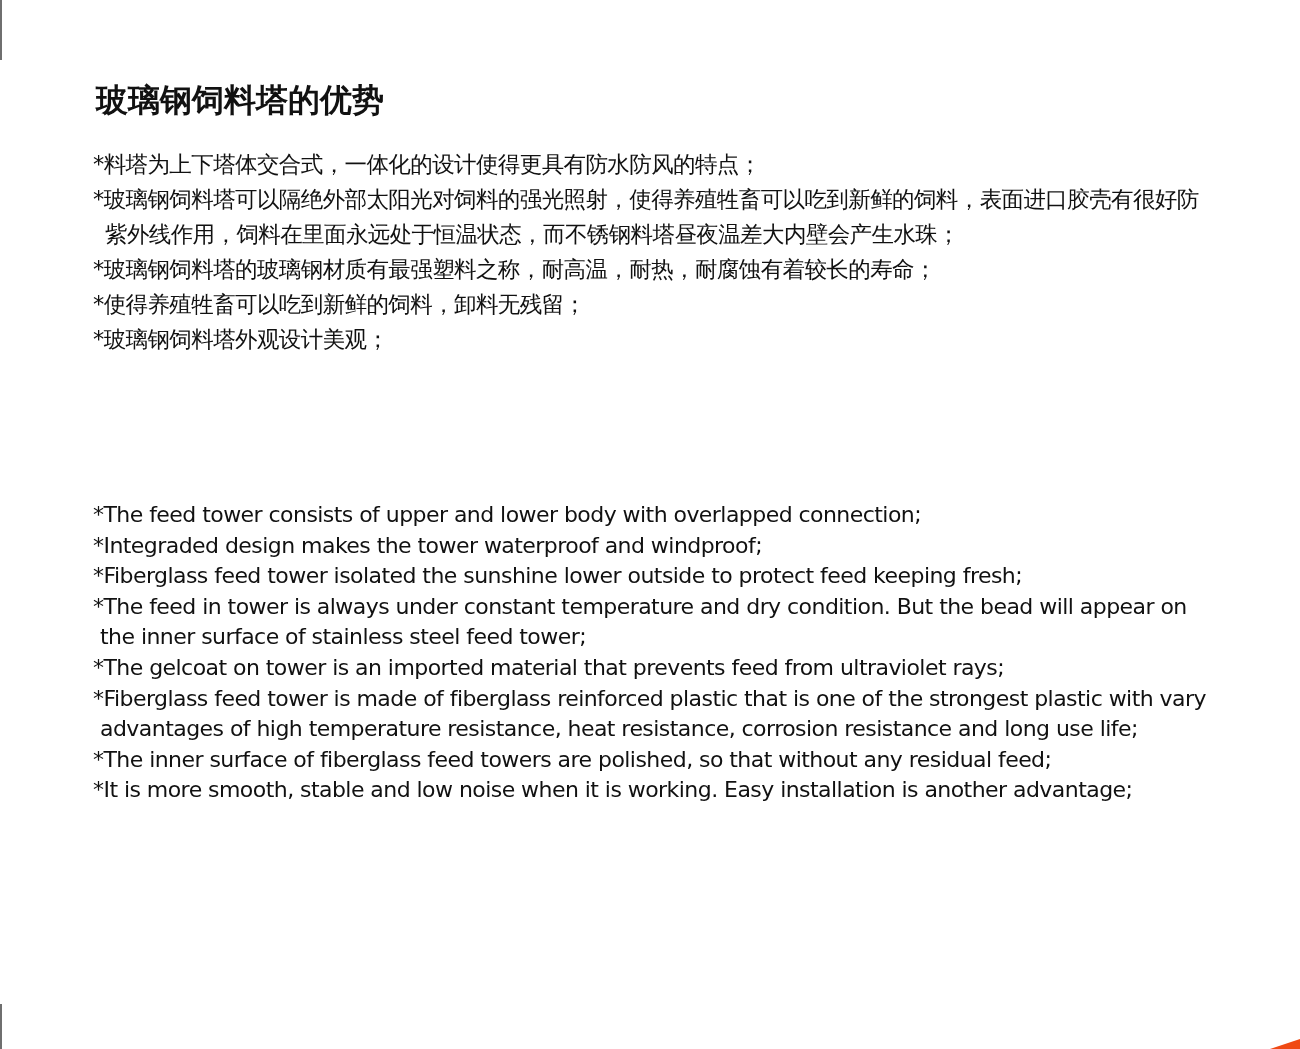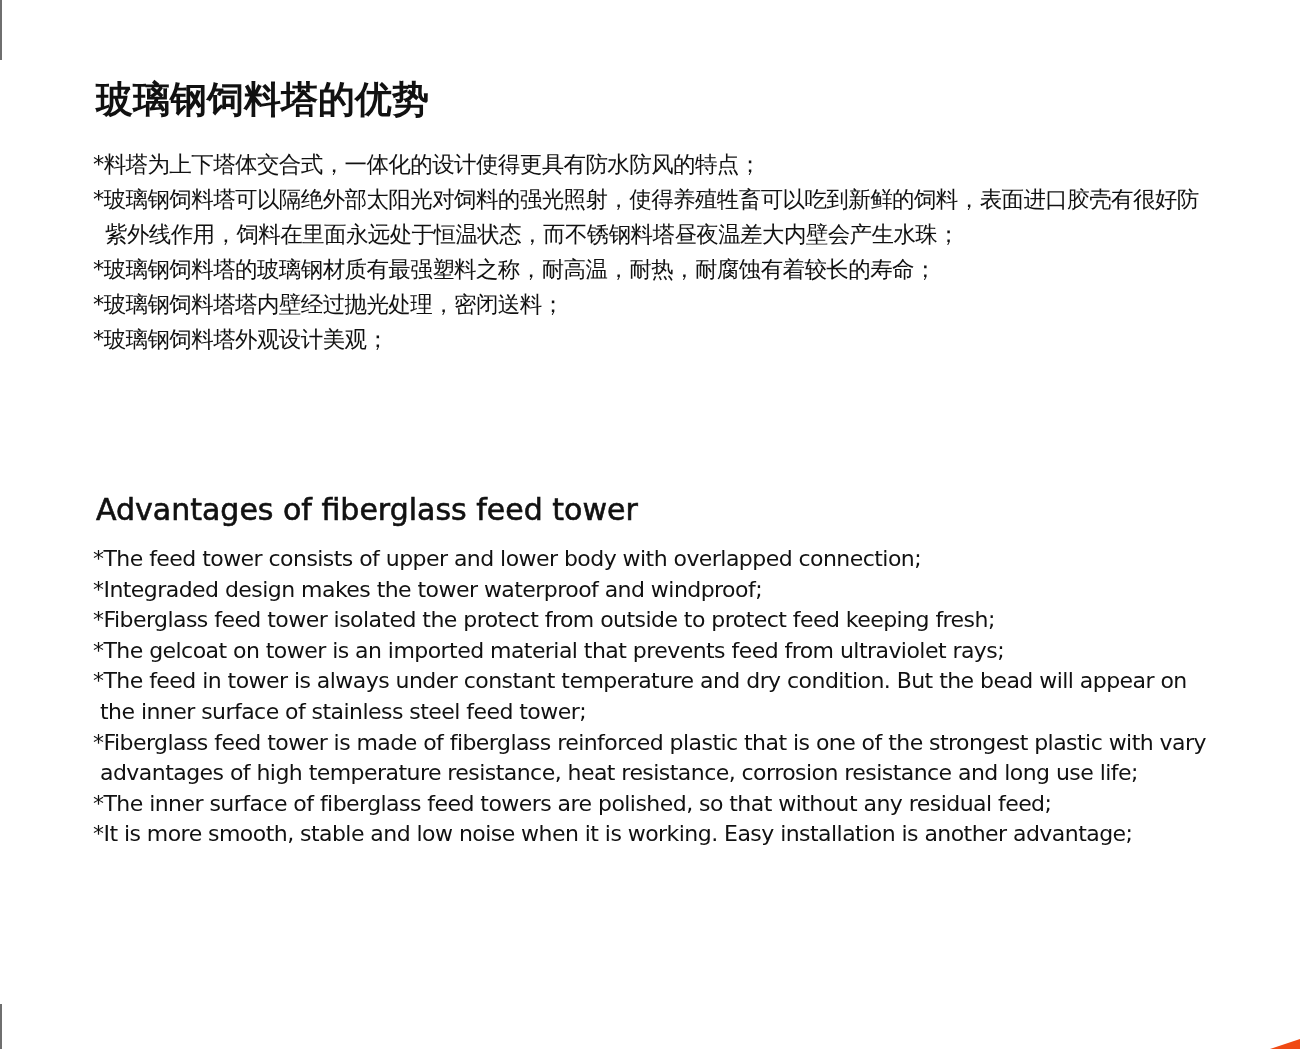--- a/index.html
+++ b/index.html
@@ -35,21 +35,21 @@
     .section {
       position: absolute;
       left: 93px;
       width: 1125px;
     }
     .zh-section { top: 76px; }
     .en-section { top: 488px; }
 
     .zh-title {
       margin: 0;
-      font-size: 37px;
+      font-size: 32px;
       font-weight: bold;
       line-height: 48px;
       height: 48px;
       letter-spacing: 0px;
       padding-left: 3px;
     }
     .zh-list {
       list-style: none;
       margin: 23px 0 0 0;
       padding: 0;
@@ -93,30 +93,29 @@
 <div class="edge-line edge-top"></div>
 <div class="edge-line edge-bottom"></div>
 <div class="corner-accent"></div>
 
 <section class="section zh-section">
   <h1 class="zh-title">玻璃钢饲料塔的优势</h1>
   <ul class="zh-list">
     <li>*料塔为上下塔体交合式，一体化的设计使得更具有防水防风的特点；</li>
     <li>*玻璃钢饲料塔可以隔绝外部太阳光对饲料的强光照射，使得养殖牲畜可以吃到新鲜的饲料，表面进口胶壳有很好防紫外线作用，饲料在里面永远处于恒温状态，而不锈钢料塔昼夜温差大内壁会产生水珠；</li>
     <li>*玻璃钢饲料塔的玻璃钢材质有最强塑料之称，耐高温，耐热，耐腐蚀有着较长的寿命；</li>
-    <li>*玻璃钢饲料塔塔内壁经过抛光处理，密闭送料；</li>
+    <li>*使得养殖牲畜可以吃到新鲜的饲料，卸料无残留；</li>
     <li>*玻璃钢饲料塔外观设计美观；</li>
   </ul>
 </section>
 
 <section class="section en-section">
-  <h2 class="en-title">Advantages of fiberglass feed tower</h2>
   <ul class="en-list">
     <li>*The feed tower consists of upper and lower body with overlapped connection;</li>
     <li>*Integraded design makes the tower waterproof and windproof;</li>
-    <li>*Fiberglass feed tower isolated the protect from outside to protect feed keeping fresh;</li>
+    <li>*Fiberglass feed tower isolated the sunshine lower outside to protect feed keeping fresh;</li>
+    <li>*The feed in tower is always under constant temperature and dry condition. But the bead will appear on the inner surface of stainless steel feed tower;</li>
     <li>*The gelcoat on tower is an imported material that prevents feed from ultraviolet rays;</li>
-    <li>*The feed in tower is always under constant temperature and dry condition. But the bead will appear on the inner surface of stainless steel feed tower;</li>
     <li>*Fiberglass feed tower is made of fiberglass reinforced plastic that is one of the strongest plastic with vary advantages of high temperature resistance, heat resistance, corrosion resistance and long use life;</li>
     <li>*The inner surface of fiberglass feed towers are polished, so that without any residual feed;</li>
     <li>*It is more smooth, stable and low noise when it is working. Easy installation is another advantage;</li>
   </ul>
 </section>
 
 </body></html>

